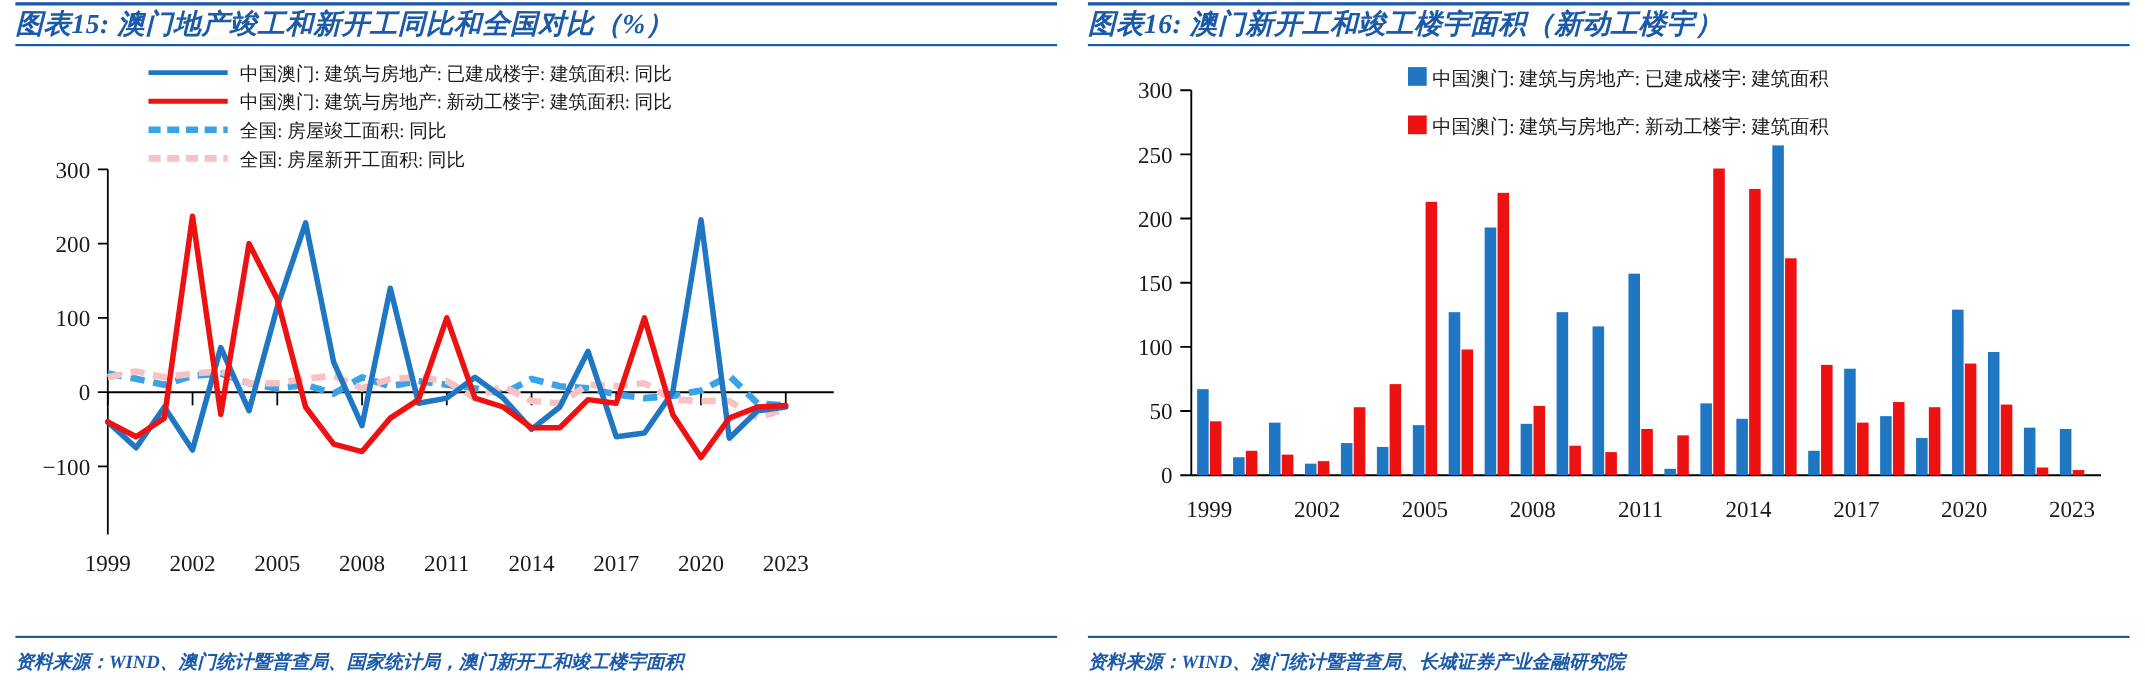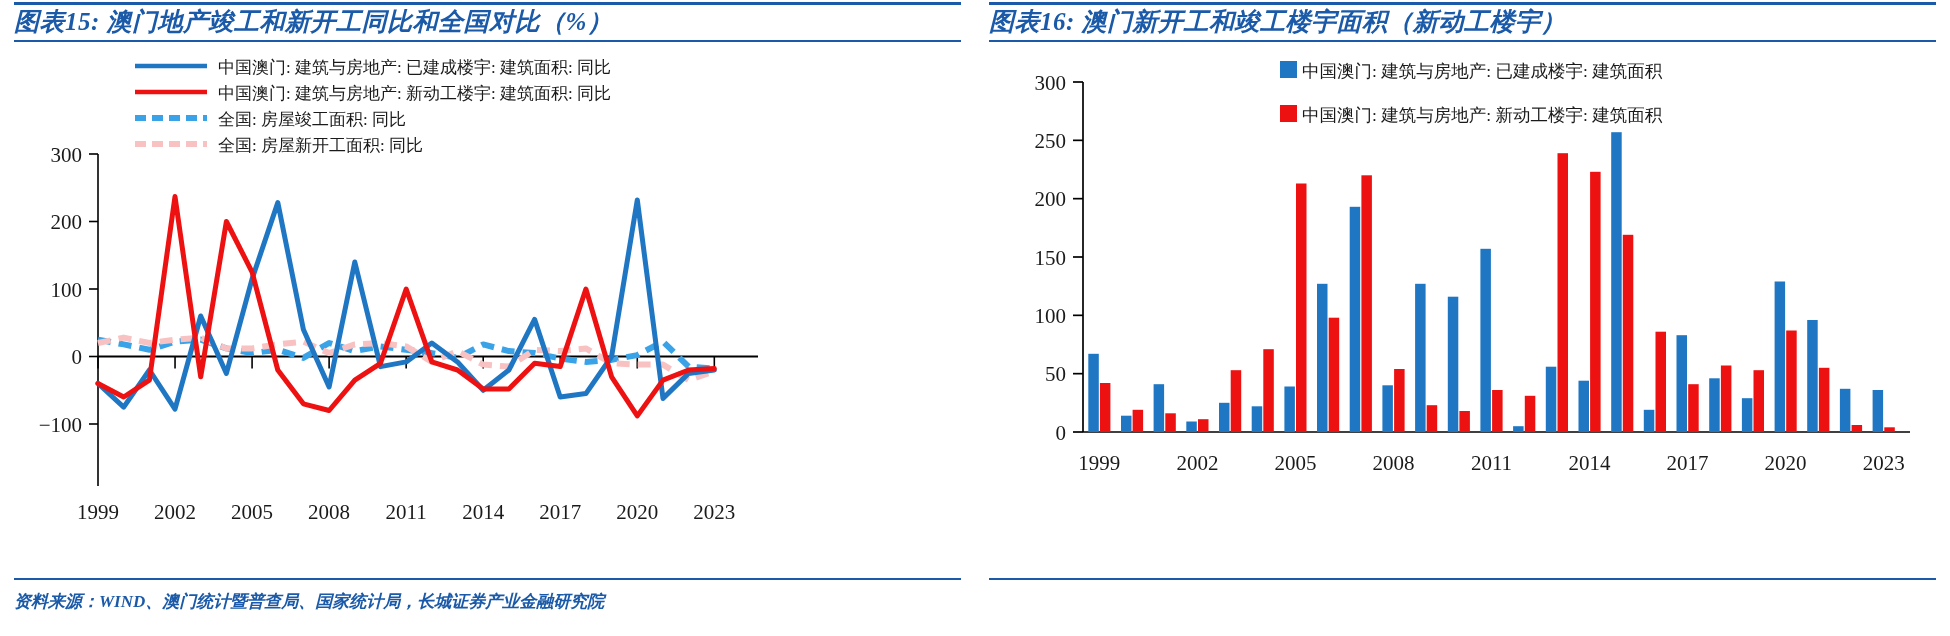--- a/index.html
+++ b/index.html
@@ -121,21 +121,21 @@
             <path d="M 98.0 295.6 L 123.7 300.4 L 149.4 305.8 L 175.0 297.6 L 200.7 295.6 L 226.4 304.4 L 252.1 309.1 L 277.8 305.8 L 303.4 313.9 L 329.1 299.0 L 354.8 307.1 L 380.5 302.4 L 406.2 305.8 L 431.8 309.1 L 457.5 313.9 L 483.2 300.4 L 508.9 307.1 L 534.6 309.1 L 560.2 314.5 L 585.9 317.9 L 611.6 315.9 L 637.3 311.1 L 663.0 297.6 L 688.6 322.6 L 714.3 324.6" fill="none" stroke="#3aa3e8" stroke-width="6" stroke-linejoin="round" stroke-linecap="butt" stroke-dasharray="13 8"></path>
             <path d="M 98.0 299.0 L 123.7 293.6 L 149.4 299.0 L 175.0 295.6 L 200.7 293.6 L 226.4 304.4 L 252.1 304.4 L 277.8 300.4 L 303.4 297.6 L 329.1 309.1 L 354.8 300.4 L 380.5 299.0 L 406.2 302.4 L 431.8 317.9 L 457.5 307.1 L 483.2 320.6 L 508.9 322.6 L 534.6 305.8 L 560.2 307.1 L 585.9 304.4 L 611.6 319.3 L 637.3 320.6 L 663.0 320.6 L 688.6 336.1 L 714.3 327.4" fill="none" stroke="#f9c2c2" stroke-width="6" stroke-linejoin="round" stroke-linecap="butt" stroke-dasharray="13 8"></path>
             <path d="M 98.0 339.5 L 123.7 363.1 L 149.4 326.0 L 175.0 365.1 L 200.7 272.0 L 226.4 329.4 L 252.1 234.9 L 277.8 158.6 L 303.4 285.5 L 329.1 342.9 L 354.8 218.0 L 380.5 322.6 L 406.2 317.9 L 431.8 299.0 L 457.5 317.9 L 483.2 346.3 L 508.9 326.0 L 534.6 275.4 L 560.2 353.0 L 585.9 349.6 L 611.6 312.5 L 637.3 155.9 L 663.0 354.4 L 688.6 329.4 L 714.3 326.0" fill="none" stroke="#1f77c4" stroke-width="5" stroke-linejoin="round" stroke-linecap="round"></path>
             <path d="M 98.0 339.5 L 123.7 353.0 L 149.4 336.1 L 175.0 152.5 L 200.7 332.8 L 226.4 177.5 L 252.1 228.1 L 277.8 326.0 L 303.4 359.8 L 329.1 366.5 L 354.8 336.1 L 380.5 319.3 L 406.2 245.0 L 431.8 317.9 L 457.5 326.0 L 483.2 344.9 L 508.9 344.9 L 534.6 319.3 L 560.2 322.6 L 585.9 245.0 L 611.6 332.8 L 637.3 371.9 L 663.0 336.1 L 688.6 326.0 L 714.3 324.6" fill="none" stroke="#ee1111" stroke-width="5" stroke-linejoin="round" stroke-linecap="round"></path>
           </g>
         </svg>
     </div>
 
     <div class="source-row">
       <div class="source-rule"></div>
-      <div class="source-text">资料来源：WIND、澳门统计暨普查局、国家统计局，长城证券产业金融研究院</div>
+      <div class="source-text">资料来源：WIND、澳门统计暨普查局、国家统计局，澳门新开工和竣工楼宇面积</div>
     </div>
   </div>
 
   <div class="panel right">
     <div class="title-row">
       <div class="title-rule-top"></div>
       <div class="title-rule-bottom"></div>
       <div class="title-text">
         <span class="title-num">图表16:</span>
         <span>澳门新开工和竣工楼宇面积（新动工楼宇）</span>
@@ -227,16 +227,17 @@
             <rect x="864.9" y="344.8" width="10.5" height="43.2" fill="#1f77c4"></rect>
             <rect x="876.6" y="381.0" width="10.5" height="7.0" fill="#ee1111"></rect>
             <rect x="897.6" y="346.0" width="10.5" height="42.0" fill="#1f77c4"></rect>
             <rect x="909.3" y="383.3" width="10.5" height="4.7" fill="#ee1111"></rect>
           </g>
         </svg>
     </div>
 
     <div class="source-row">
       <div class="source-rule"></div>
+      <div class="source-text">资料来源：WIND、澳门统计暨普查局、长城证券产业金融研究院</div>
     </div>
   </div>
 
 </div>
 
 </body></html>

